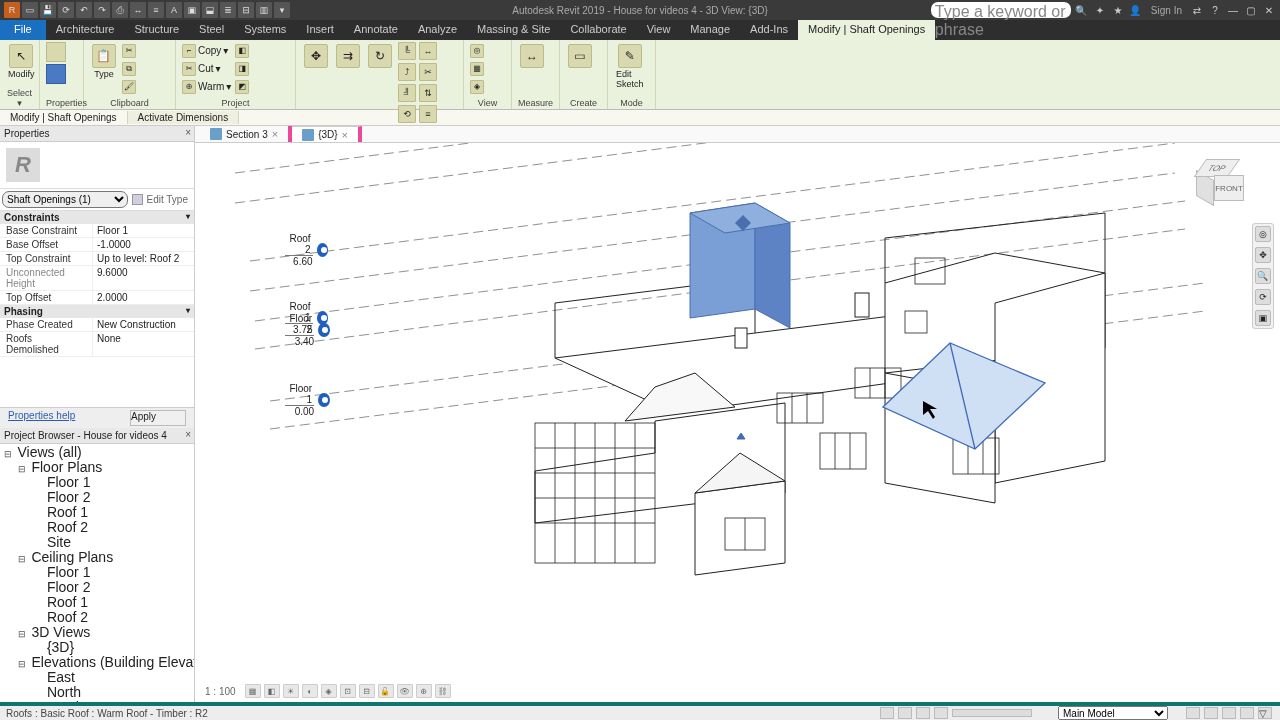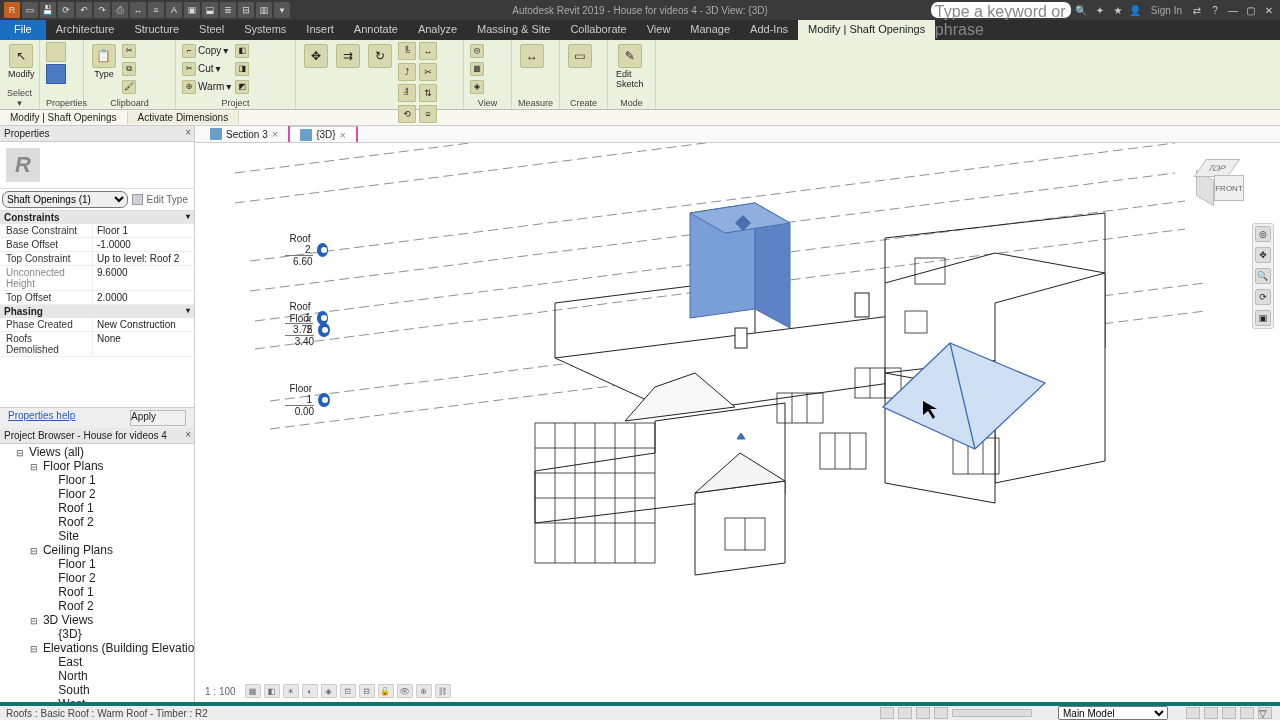--- a/index.html
+++ b/index.html
@@ -36,21 +36,21 @@
 .icon-grid { display:flex; flex-wrap:wrap; gap:3px; width:92px; }
 .icon-grid .gi { width:18px; height:18px; background:#d9d9b0; border:1px solid #bcbc8a; border-radius:1px; font-size:9px; display:flex; align-items:center; justify-content:center;}
 
 
 .optbar { height:16px; background:#f8f8f0; border-bottom:1px solid #ccc; display:flex; align-items:center; font-size:10px; }
 .optbar .chip { padding:1px 10px; border-right:1px solid #d4d4c4;}
 .optbar .chip.btn { background:#efefe0;}
 
 
 .viewtabs { height:17px; background:#f9f9f9; border-bottom:1px solid #ccc; display:flex; align-items:stretch; padding-left:200px; position:relative;}
-.viewtabs .vt { display:flex; align-items:center; gap:4px; padding:0 10px; border-right:2px solid #ec4899; font-size:10px;}
+.viewtabs .vt { display:flex; align-items:center; gap:4px; padding:0 10px; border-right:4px solid #ec4899; font-size:10px;}
 .viewtabs .vt.active { background:#fff; border-top:1px solid #ccc; }
 .viewtabs .vt .x { color:#888; font-size:11px;}
 .viewtabs .vti { width:12px; height:12px; background:#6a9fc9; border-radius:1px;}
 
 
 .palettes { position:absolute; top:126px; left:0; width:195px; bottom:18px; display:flex; flex-direction:column; background:#f0f0f0; border-right:1px solid #ccc; z-index:5;}
 
 .pal-head { background:#e8e8e8; border-bottom:1px solid #ccc; font-size:10px; padding:2px 4px; position:relative;}
 .pal-head .x { position:absolute; right:3px; top:1px; color:#555; }
 
@@ -67,21 +67,21 @@
 .pgrid .row { display:flex; border-bottom:1px solid #eee; }
 .pgrid .row .k { width:92px; padding:1px 6px; color:#333; }
 .pgrid .row .v { flex:1; padding:1px 4px; border-left:1px solid #eee;}
 .pgrid .row.gray .k { color:#888; }
 .props-help { background:#eee; border-top:1px solid #ccc; padding:2px 8px; display:flex; justify-content:space-between; font-size:10px;}
 .props-help a { color:#2a5db0; text-decoration:underline; }
 .props-help .apply { width:56px; height:16px; background:#f0f0f0; border:1px solid #bbb; text-align:left; font-size:10px;}
 .props-spacer { flex:0 0 50px; background:#fff;}
 
 .browser { flex:1; display:flex; flex-direction:column; min-height:0; }
-.tree { flex:1; background:#fff; overflow:auto; font-size:12px; padding:2px 12px;}
+.tree { flex:1; background:#fff; overflow:auto; font-size:14px; padding:2px 0;}
 .tn { padding:0 0 0 4px; line-height:13px; white-space:nowrap;}
 .tn::before { margin-right:2px; color:#555; font-size:9px; }
 .tn.exp::before { content:"⊟";}
 .tn.leaf::before { content:"…"; color:transparent;}
 .tn.d1 { padding-left:18px;}
 .tn.d2 { padding-left:32px;}
 
 
 .canvas { position:absolute; top:143px; left:195px; right:0; bottom:18px; background:#fff; overflow:hidden; }
 .levels { position:absolute; left:90px; top:90px; font-size:10px; }

